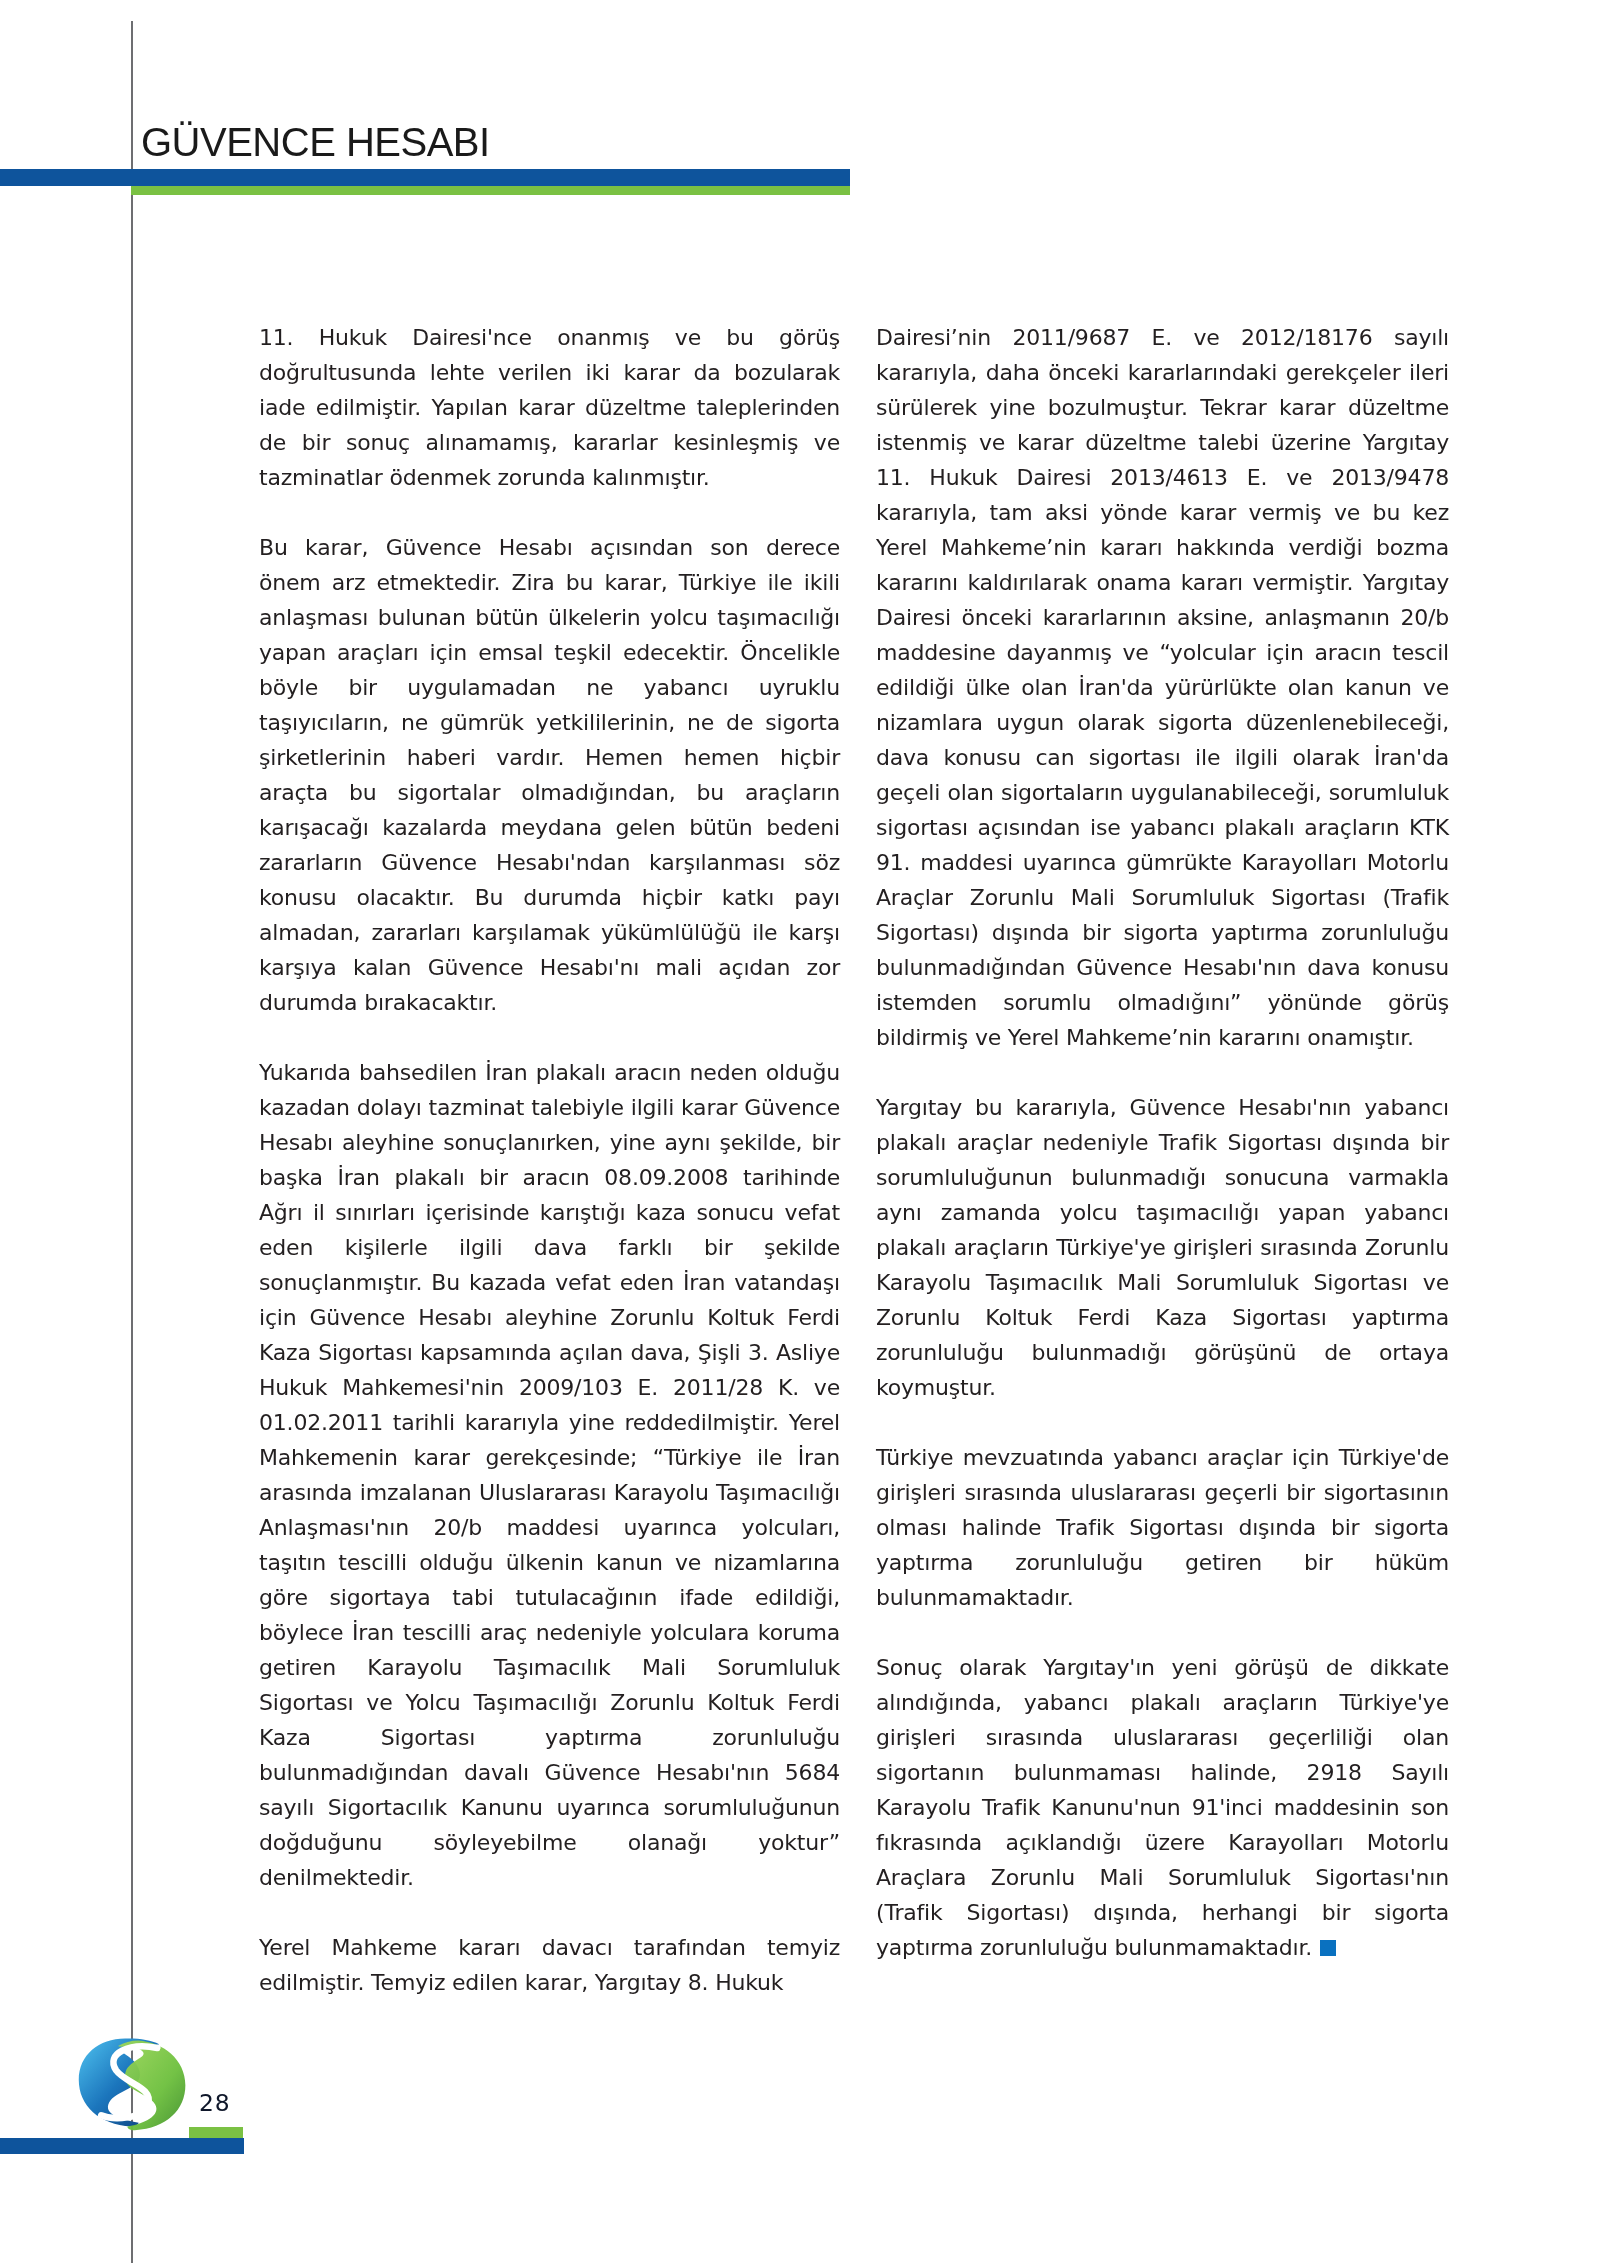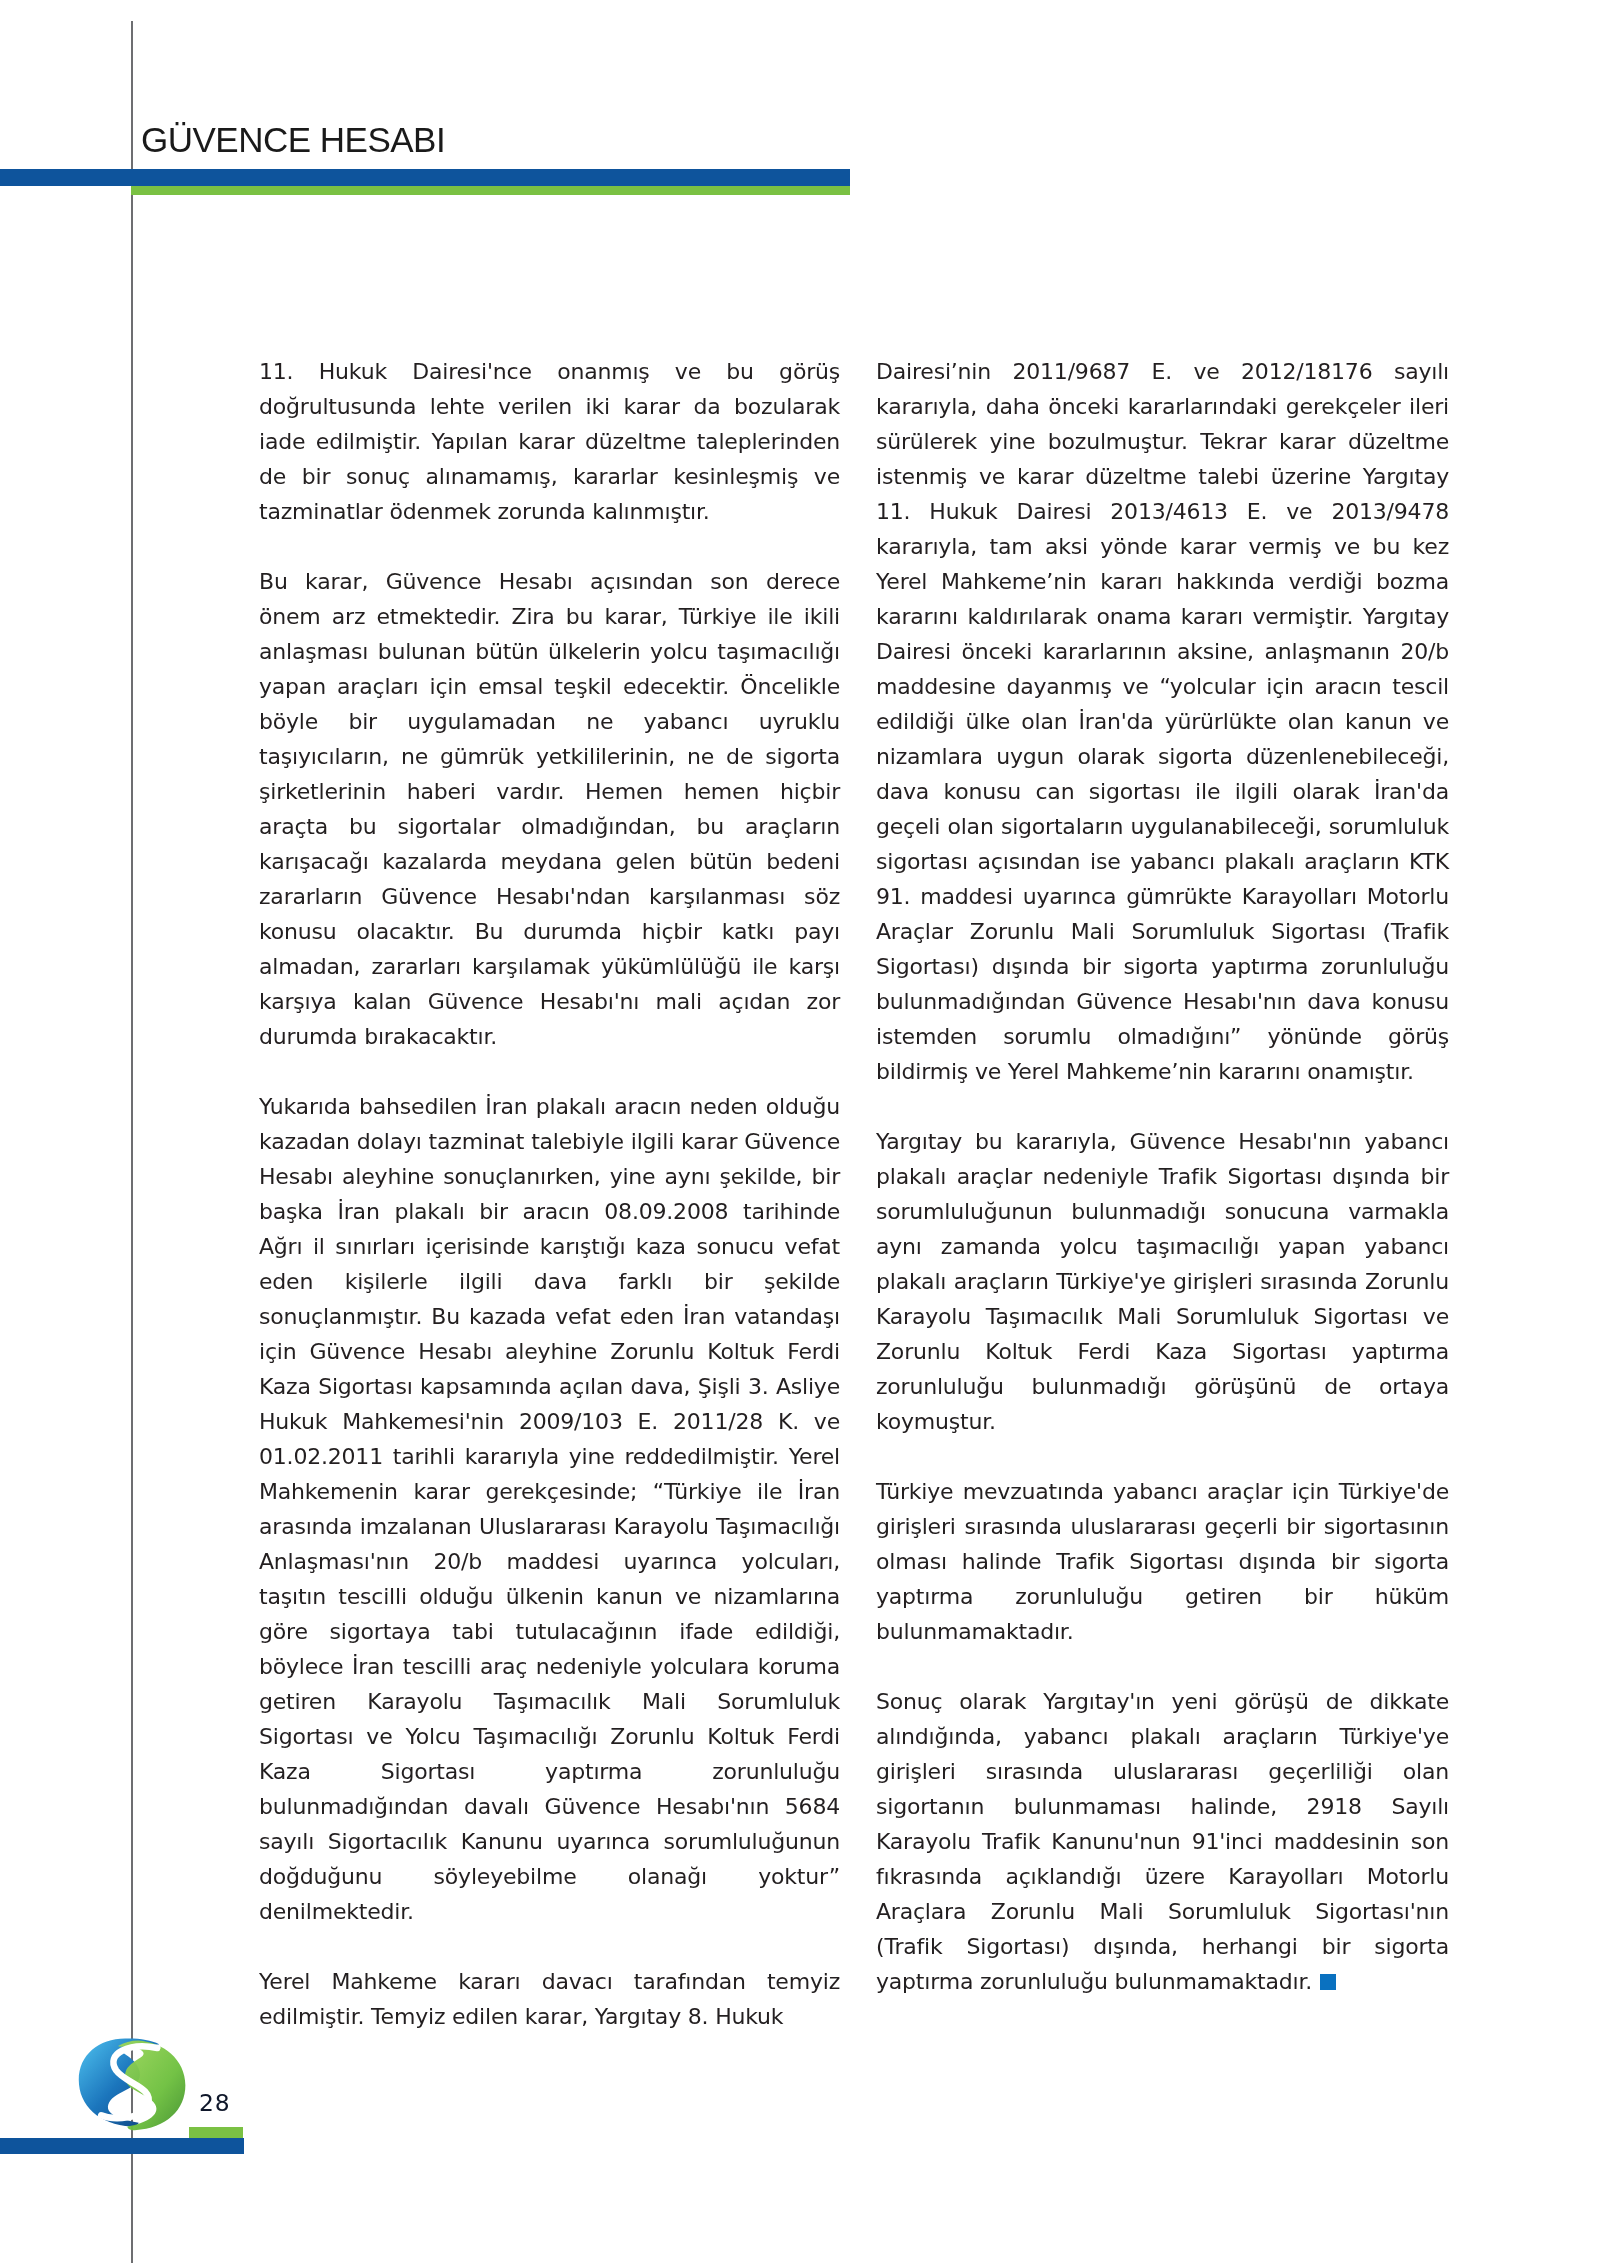--- a/index.html
+++ b/index.html
@@ -1,24 +1,24 @@
 <!DOCTYPE html>
 <html style="font-size:15px"><head>
 <meta charset="utf-8">
 <style>
   html, body { margin:0; padding:0; background:#ffffff; }
   body { width:1624px; height:2265px; position:relative; overflow:hidden;
          font-family:"DejaVu Sans", "Liberation Sans", sans-serif; color:#231f20; }
   .vline { position:absolute; left:131px; top:20.6px; width:1.9px; height:2242px; background:#6d6e71; }
   .header-title { position:absolute; left:141px; top:120px; font-family:"Liberation Sans", sans-serif;
-                  font-size:35px; letter-spacing:-0.5px; color:#1a1a1a; white-space:nowrap; }
+                  font-size:40px; letter-spacing:-0.5px; color:#1a1a1a; white-space:nowrap; }
   .bar-blue-top { position:absolute; left:0; top:169px; width:850px; height:17px; background:#0e549c; }
   .bar-green-top { position:absolute; left:131px; top:186px; width:719px; height:9.4px; background:#7ac143; }
   .col { position:absolute; top:320px; font-size:22px; line-height:35px; text-align:justify;
-         letter-spacing:-0.2px; word-spacing:0;margin-top:34px; }
+         letter-spacing:-0.2px; word-spacing:0; }
   .col.left { left:259px; width:581px; }
   .col.right { left:876px; width:573px; }
   .col p { margin:0 0 35px 0; hyphens:manual; }
   .col p:last-child { margin-bottom:0; }
   .end-mark { display:inline-block; width:16px; height:16px; background:#0a71c0; margin-left:7.5px; vertical-align:-0.9px; }
   .logo { position:absolute; left:73px; top:2033px; width:120px; height:101px; }
   .page-number { position:absolute; left:199px; top:2089px; font-family:"DejaVu Sans", sans-serif;
                  font-size:23.4px; color:#0f172a; letter-spacing:0.9px; }
   .bar-green-bottom { position:absolute; left:189px; top:2127px; width:54px; height:11.2px; background:#7ac143; }
   .bar-blue-bottom { position:absolute; left:0; top:2138px; width:244px; height:16px; background:#0e549c; }

